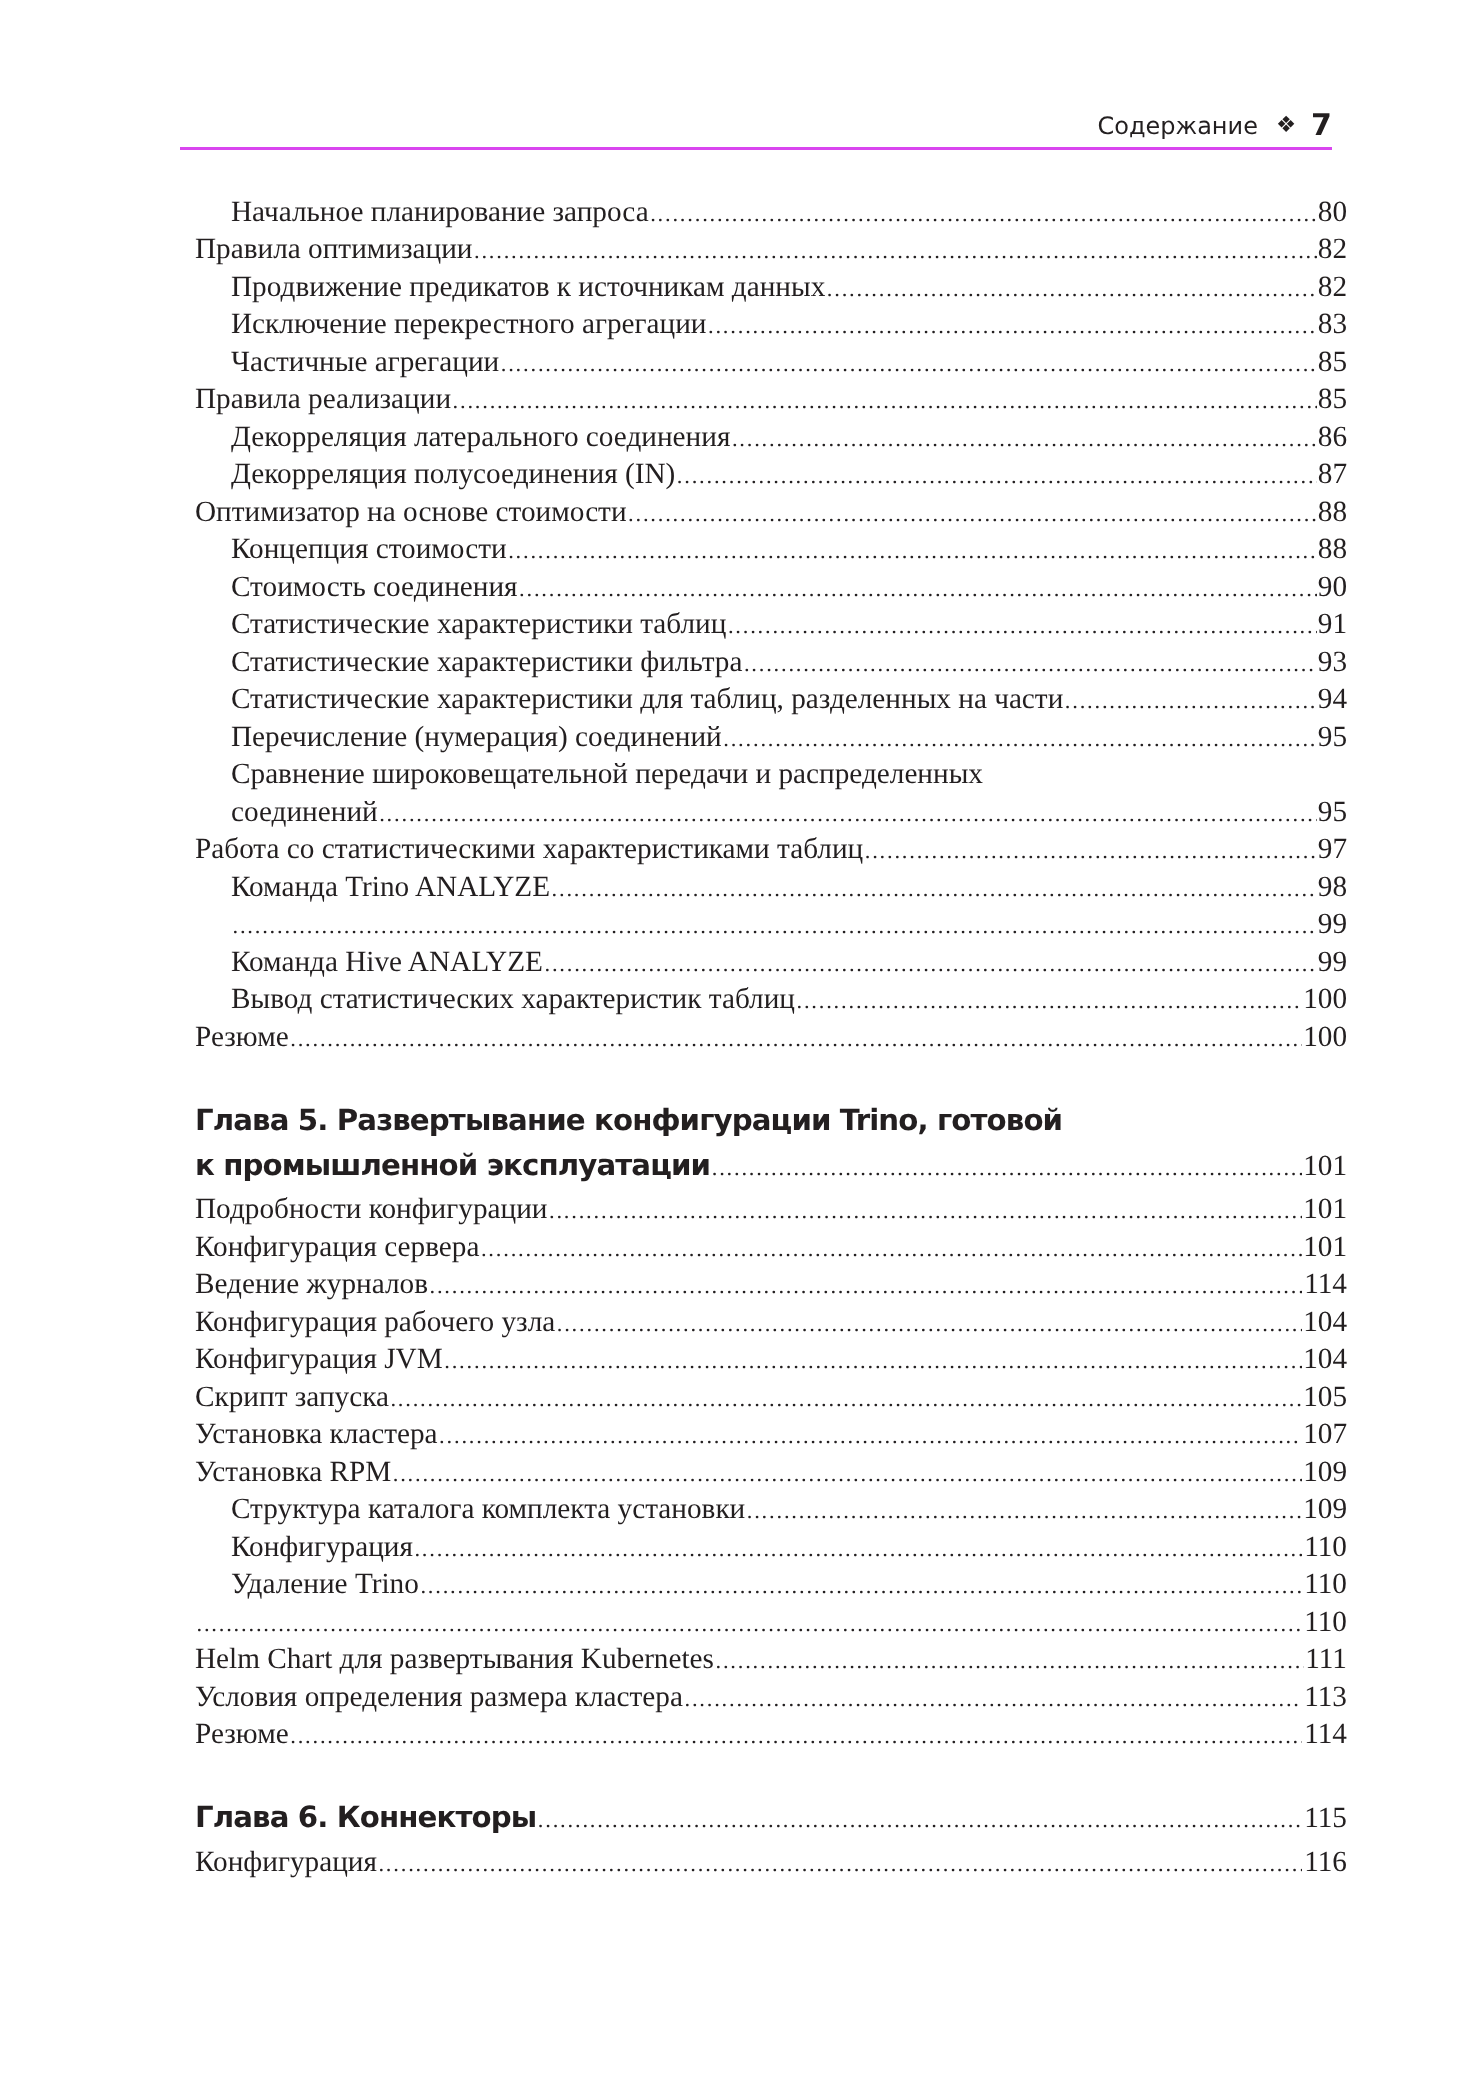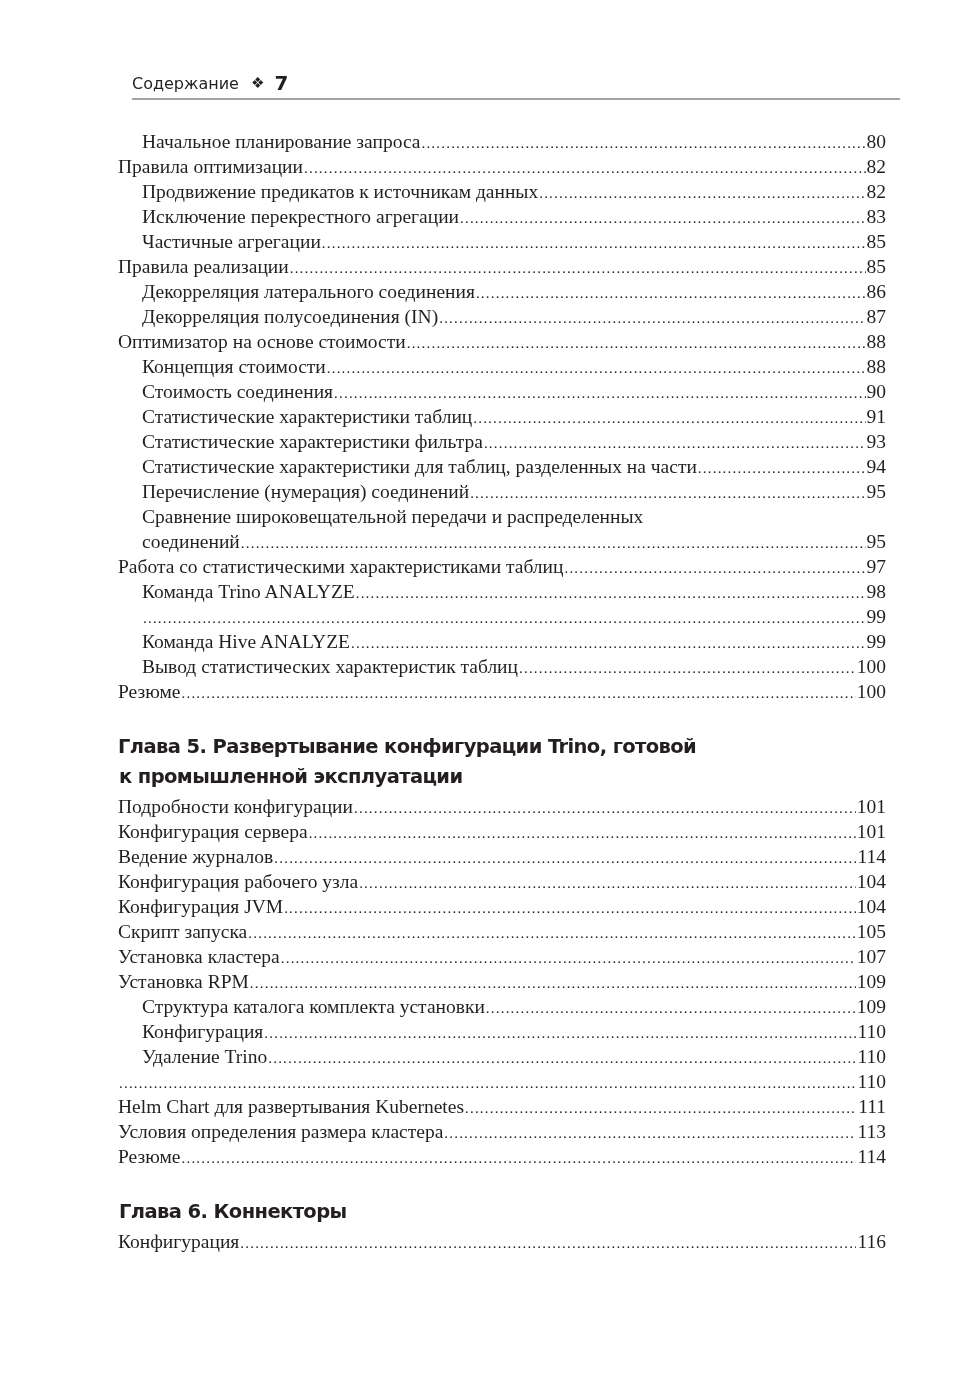--- a/index.html
+++ b/index.html
@@ -1,27 +1,27 @@
 <!DOCTYPE html>
 <html><head>
   <meta charset="utf-8">
   <style>
     html, body { margin: 0; padding: 0; background: #ffffff; }
     body { width: 974px; height: 1388px; position: relative; overflow: hidden; color: #231f20; }
     .header {
-      position: absolute; left: 132px; top: 68px; width: 768px; height: 30px;
-      border-bottom: 2px solid #a3a3a3;
-      display: flex; justify-content: flex-start; align-items: center;
+      position: absolute; left: 120px; top: 68px; width: 768px; height: 30px;
+      border-bottom: 2px solid #d946ef;
+      display: flex; justify-content: flex-end; align-items: center;
       font-family: "DejaVu Sans", sans-serif;
     }
     .header .hdr-title { font-size: 16px; font-weight: normal; }
     .header .hdr-orn { font-size: 15px; margin: 0 10px 0 12px; }
     .header .hdr-page { font-size: 20px; font-weight: bold; }
     .toc {
-      position: absolute; left: 118px; top: 129px; width: 768px;
+      position: absolute; left: 130px; top: 129px; width: 768px;
       font-family: "Liberation Serif", serif; font-size: 19.5px;
     }
     .row {
       display: flex; align-items: baseline; height: 25px; line-height: 25px;
       white-space: nowrap; overflow: hidden;
     }
     .row.l2 { padding-left: 24px; }
     .row .t { flex: 0 0 auto; }
     .row .dots {
       flex: 1 1 auto; overflow: hidden; white-space: nowrap; margin: 0 1px;
@@ -31,21 +31,21 @@
       content: "................................................................................................................................................................................................................";
     }
     .row .p { flex: 0 0 auto; }
     .wrapline { height: 25px; line-height: 25px; padding-left: 24px; white-space: nowrap; }
     .chapter {
       font-family: "DejaVu Sans", sans-serif; font-weight: bold; font-size: 19.5px;
       letter-spacing: -0.6px;
     }
     .chapter-block { margin-top: 28px; }
     .chapter-block .cline1 { height: 30px; line-height: 30px; }
-    .chapter-block .row.ch { height: 30px; line-height: 30px; flex-direction: column; }
+    .chapter-block .row.ch { height: 30px; line-height: 30px; }
     .chapter-block .row.ch .p { font-family: "Liberation Serif", serif; font-weight: normal; letter-spacing: 0; font-size: 19.5px; }
     .chapter-block .row.ch .dots { font-family: "Liberation Serif", serif; font-weight: normal; letter-spacing: 1.2px; font-size: 15px; }
     .gap-after-ch { height: 2px; }
   </style>
 </head>
 <body>
 
 <div class="header">
   <span class="hdr-title">Содержание</span>
   <span class="hdr-orn">❖</span>

